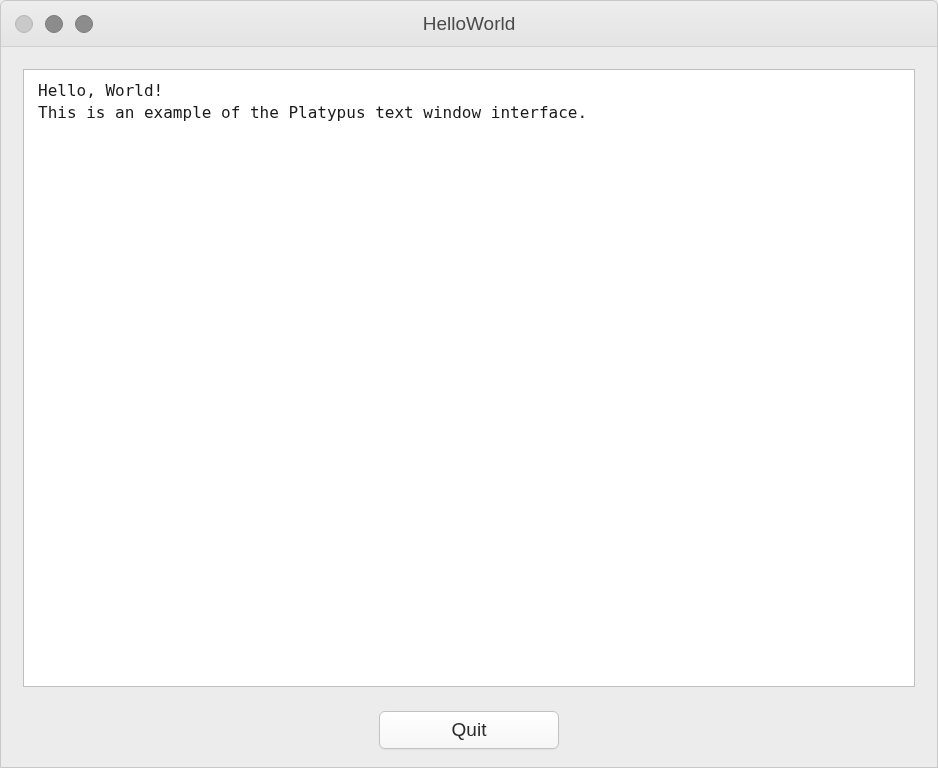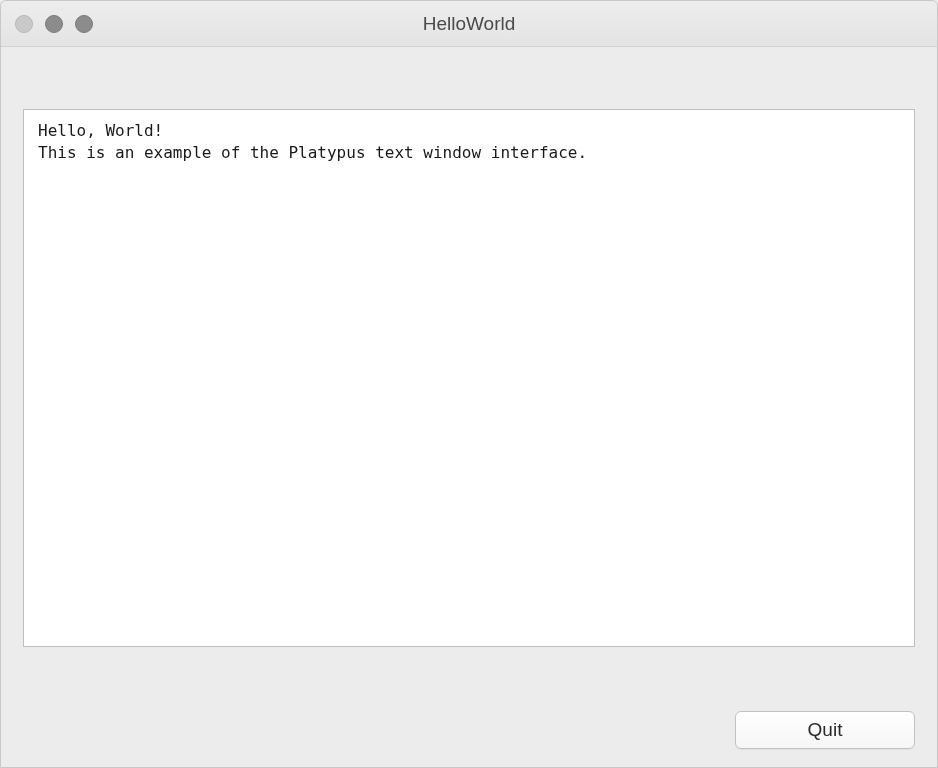--- a/index.html
+++ b/index.html
@@ -1,19 +1,18 @@
 <!DOCTYPE html>
 <html><head>
   <meta charset="utf-8">
   <style>
     * {
       margin: 0;
       padding: 0;
       box-sizing: border-box;
-      gap: 40px;
     }
     body {
       font-family: -apple-system, BlinkMacSystemFont, "Helvetica Neue", Arial, sans-serif;
       background: #ececec;
       width: 938px;
       height: 768px;
       overflow: hidden;
     }
     .window {
       width: 100%;
@@ -75,21 +74,21 @@
       font-size: 16px;
       line-height: 1.35;
       color: #1a1a1a;
       white-space: pre-wrap;
       word-wrap: break-word;
       overflow-y: auto;
     }
     .button-bar {
       padding: 12px 22px 18px 22px;
       display: flex;
-      justify-content: flex-end;
+      justify-content: center;
     }
     .quit-button {
       min-width: 180px;
       height: 38px;
       background: linear-gradient(to bottom, #ffffff, #f6f6f6);
       border: 1px solid #c2c2c2;
       border-radius: 6px;
       font-size: 19px;
       color: #2a2a2a;
       cursor: pointer;

